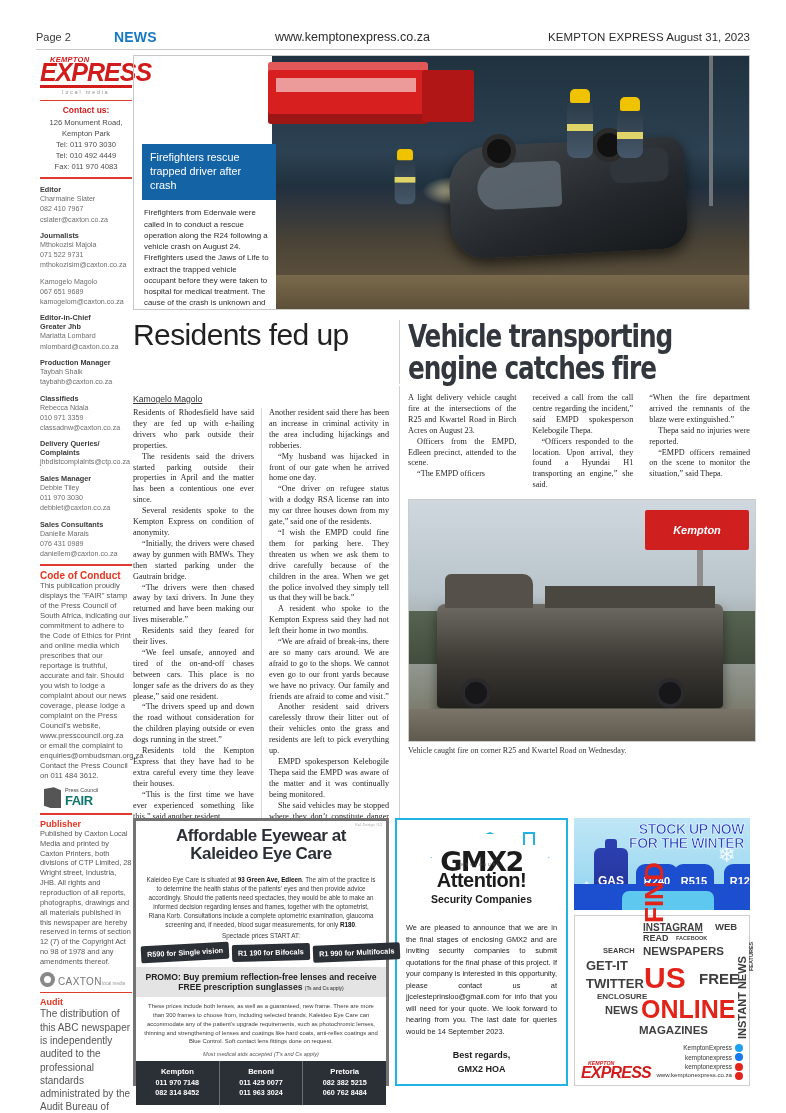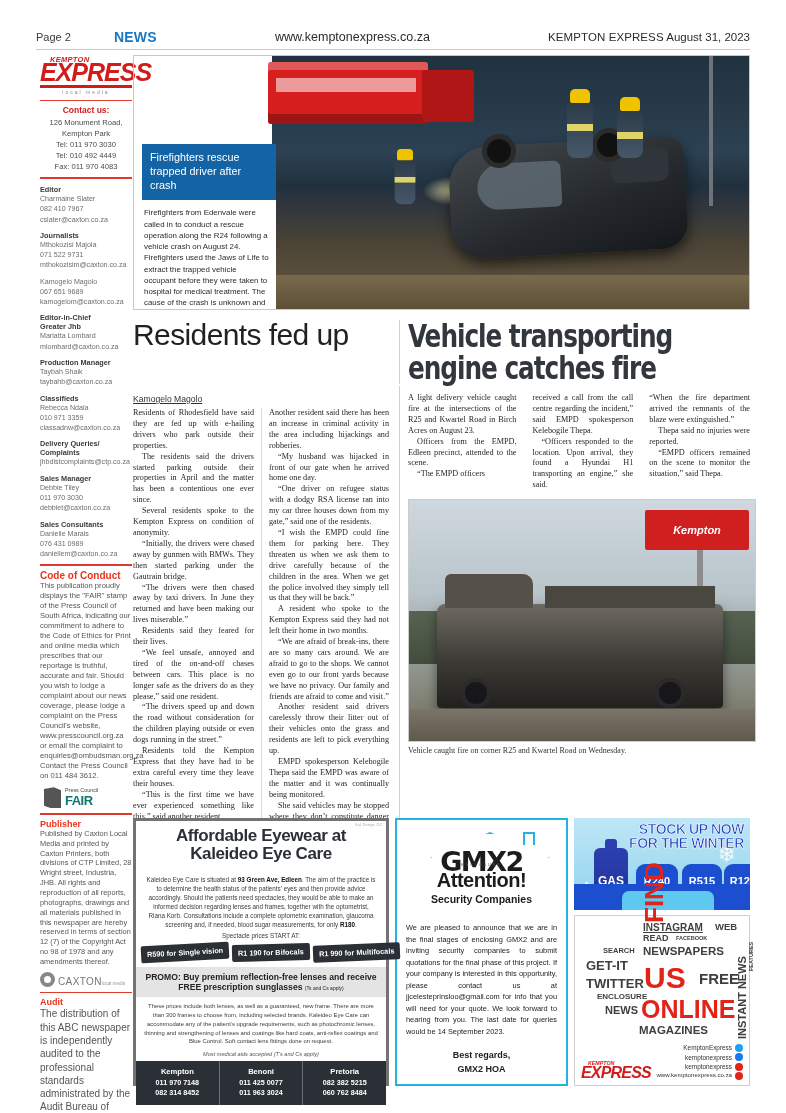--- a/index.html
+++ b/index.html
@@ -170,21 +170,21 @@
   .ad-right{ width:176px; display:flex; flex-direction:column; gap:5px;}
   .ad-gas{ height:128px; position:relative; overflow:hidden; background:linear-gradient(180deg,#bfe6f6,#8fd3ef);}
   .gas-top{ position:absolute; left:0; top:0; width:100%; padding:4px 6px; }
   .gas-top .t1,.gas-top .t2{ font-size:14px; font-weight:bold; color:#1b3fbf; -webkit-text-stroke:.6px #fff; line-height:1.02; letter-spacing:-.4px;text-align:right;}
   .bottle{ position:absolute; left:20px; top:30px; width:34px; height:74px; background:linear-gradient(180deg,#2b3fb0,#1f2f8c); border-radius:6px 6px 3px 3px;}
   .bottle .nk{ position:absolute; left:11px; top:-9px; width:12px; height:11px; background:#2b3fb0; border-radius:3px;}
   .bottle .lb{ position:absolute; left:0; top:26px; width:100%; text-align:center; color:#fff; font-size:12px; font-weight:bold;}
   .bottle .kg{ position:absolute; left:0; top:40px; width:100%; text-align:center; color:#cfd8ff; font-size:4.5px;}
   .pricebtn{ position:absolute; top:46px; height:34px; background:#1b4fd0; border-radius:9px; color:#fff;
      font-size:11px; font-weight:bold; display:flex; align-items:center; justify-content:center;}
-  .pb1{ left:62px; width:42px;text-align:center;} .pb2{ left:108px; width:40px;} .pb3{ left:150px; width:44px;}
+  .pb1{ left:62px; width:42px;text-align:center;} .pb2{ left:100px; width:40px;} .pb3{ left:150px; width:44px;}
   .gas-foot{ position:absolute; left:0; bottom:0; width:100%; height:26px; background:#1b4fd0;}
   .gas-foot .sw{ position:absolute; left:48px; bottom:0; width:92px; height:19px; background:#5ec8ef; border-radius:7px 7px 0 0;}
   .flake{ position:absolute; color:#fff; opacity:.85; }
   .ad-find{ flex:1; border:1px solid #cfcfcf; background:#fff; position:relative; padding:5px 6px;}
   .wc{ position:relative; height:120px; }
   .wc span{ position:absolute; font-weight:bold; color:#3f3f3f; line-height:1; white-space:nowrap;}
   .wc .red{ color:#e2231a; }
   .vert{ transform:rotate(-90deg); transform-origin:left top;}
   .findfoot{ display:flex; align-items:flex-end; margin-top:2px;}
   .ke-logo{ width:62px;}

